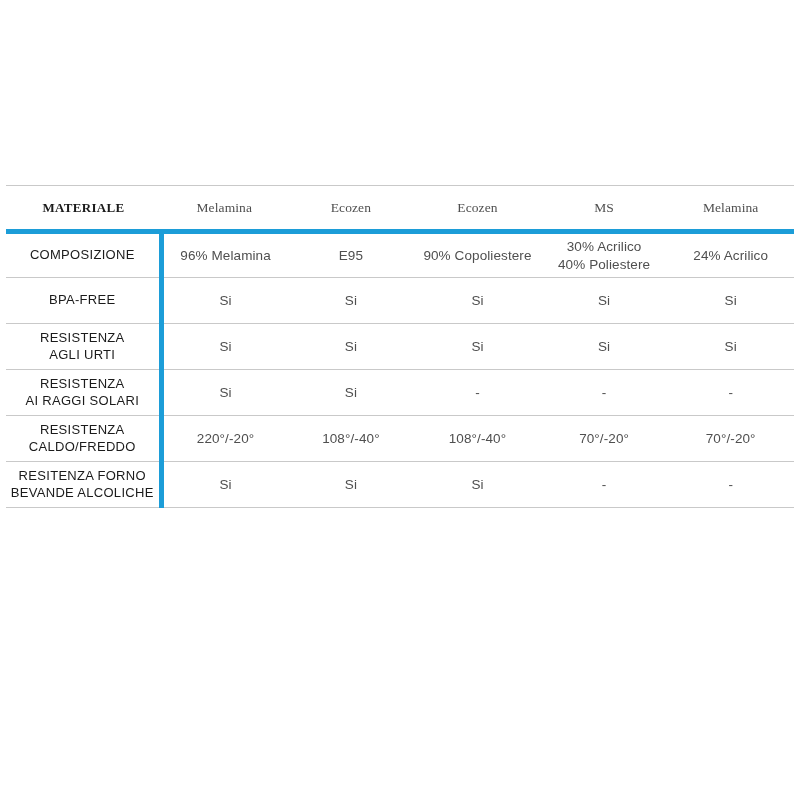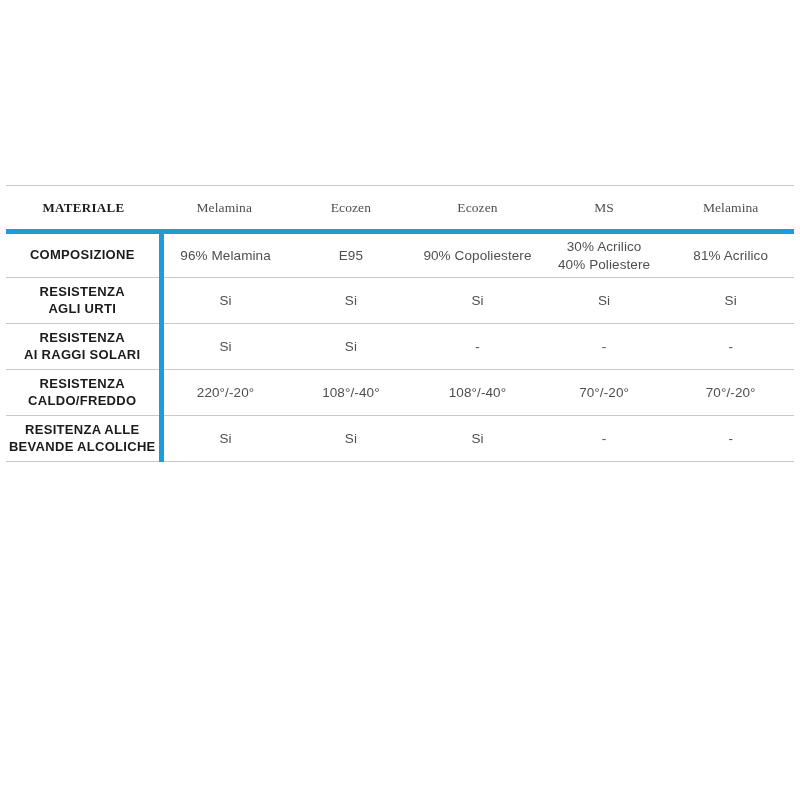--- a/index.html
+++ b/index.html
@@ -57,21 +57,21 @@
     text-align: center;
     vertical-align: middle;
     font-size: 13.5px;
     color: var(--value-color);
     white-space: pre-line;
     line-height: 1.3;
     letter-spacing: 0.1px;
   }
   tbody td.label {
     border-right: 5px solid var(--accent);
-    font-weight: 700;
+    font-weight: 400;
     font-size: 13px;
     color: var(--label-color);
     letter-spacing: 0.3px;
     line-height: 1.25;
   }
 </style>
 </head>
 <body>
 
 <div class="page">
@@ -96,21 +96,29 @@
         </tr>
       </thead>
       <tbody>
         <tr>
           <td class="label">COMPOSIZIONE</td>
           <td>96% Melamina</td>
           <td>E95</td>
           <td>90% Copoliestere</td>
           <td>30% Acrilico
 40% Poliestere</td>
-          <td>81% Acrilico</td>
+          <td>24% Acrilico</td>
+        </tr>
+        <tr>
+          <td class="label">BPA-FREE</td>
+          <td>Si</td>
+          <td>Si</td>
+          <td>Si</td>
+          <td>Si</td>
+          <td>Si</td>
         </tr>
         <tr>
           <td class="label">RESISTENZA
 AGLI URTI</td>
           <td>Si</td>
           <td>Si</td>
           <td>Si</td>
           <td>Si</td>
           <td>Si</td>
         </tr>
@@ -126,21 +134,21 @@
         <tr>
           <td class="label">RESISTENZA
 CALDO/FREDDO</td>
           <td>220°/-20°</td>
           <td>108°/-40°</td>
           <td>108°/-40°</td>
           <td>70°/-20°</td>
           <td>70°/-20°</td>
         </tr>
         <tr>
-          <td class="label">RESITENZA ALLE
+          <td class="label">RESITENZA FORNO
 BEVANDE ALCOLICHE</td>
           <td>Si</td>
           <td>Si</td>
           <td>Si</td>
           <td>-</td>
           <td>-</td>
         </tr>
       </tbody>
     </table>
   </div>

